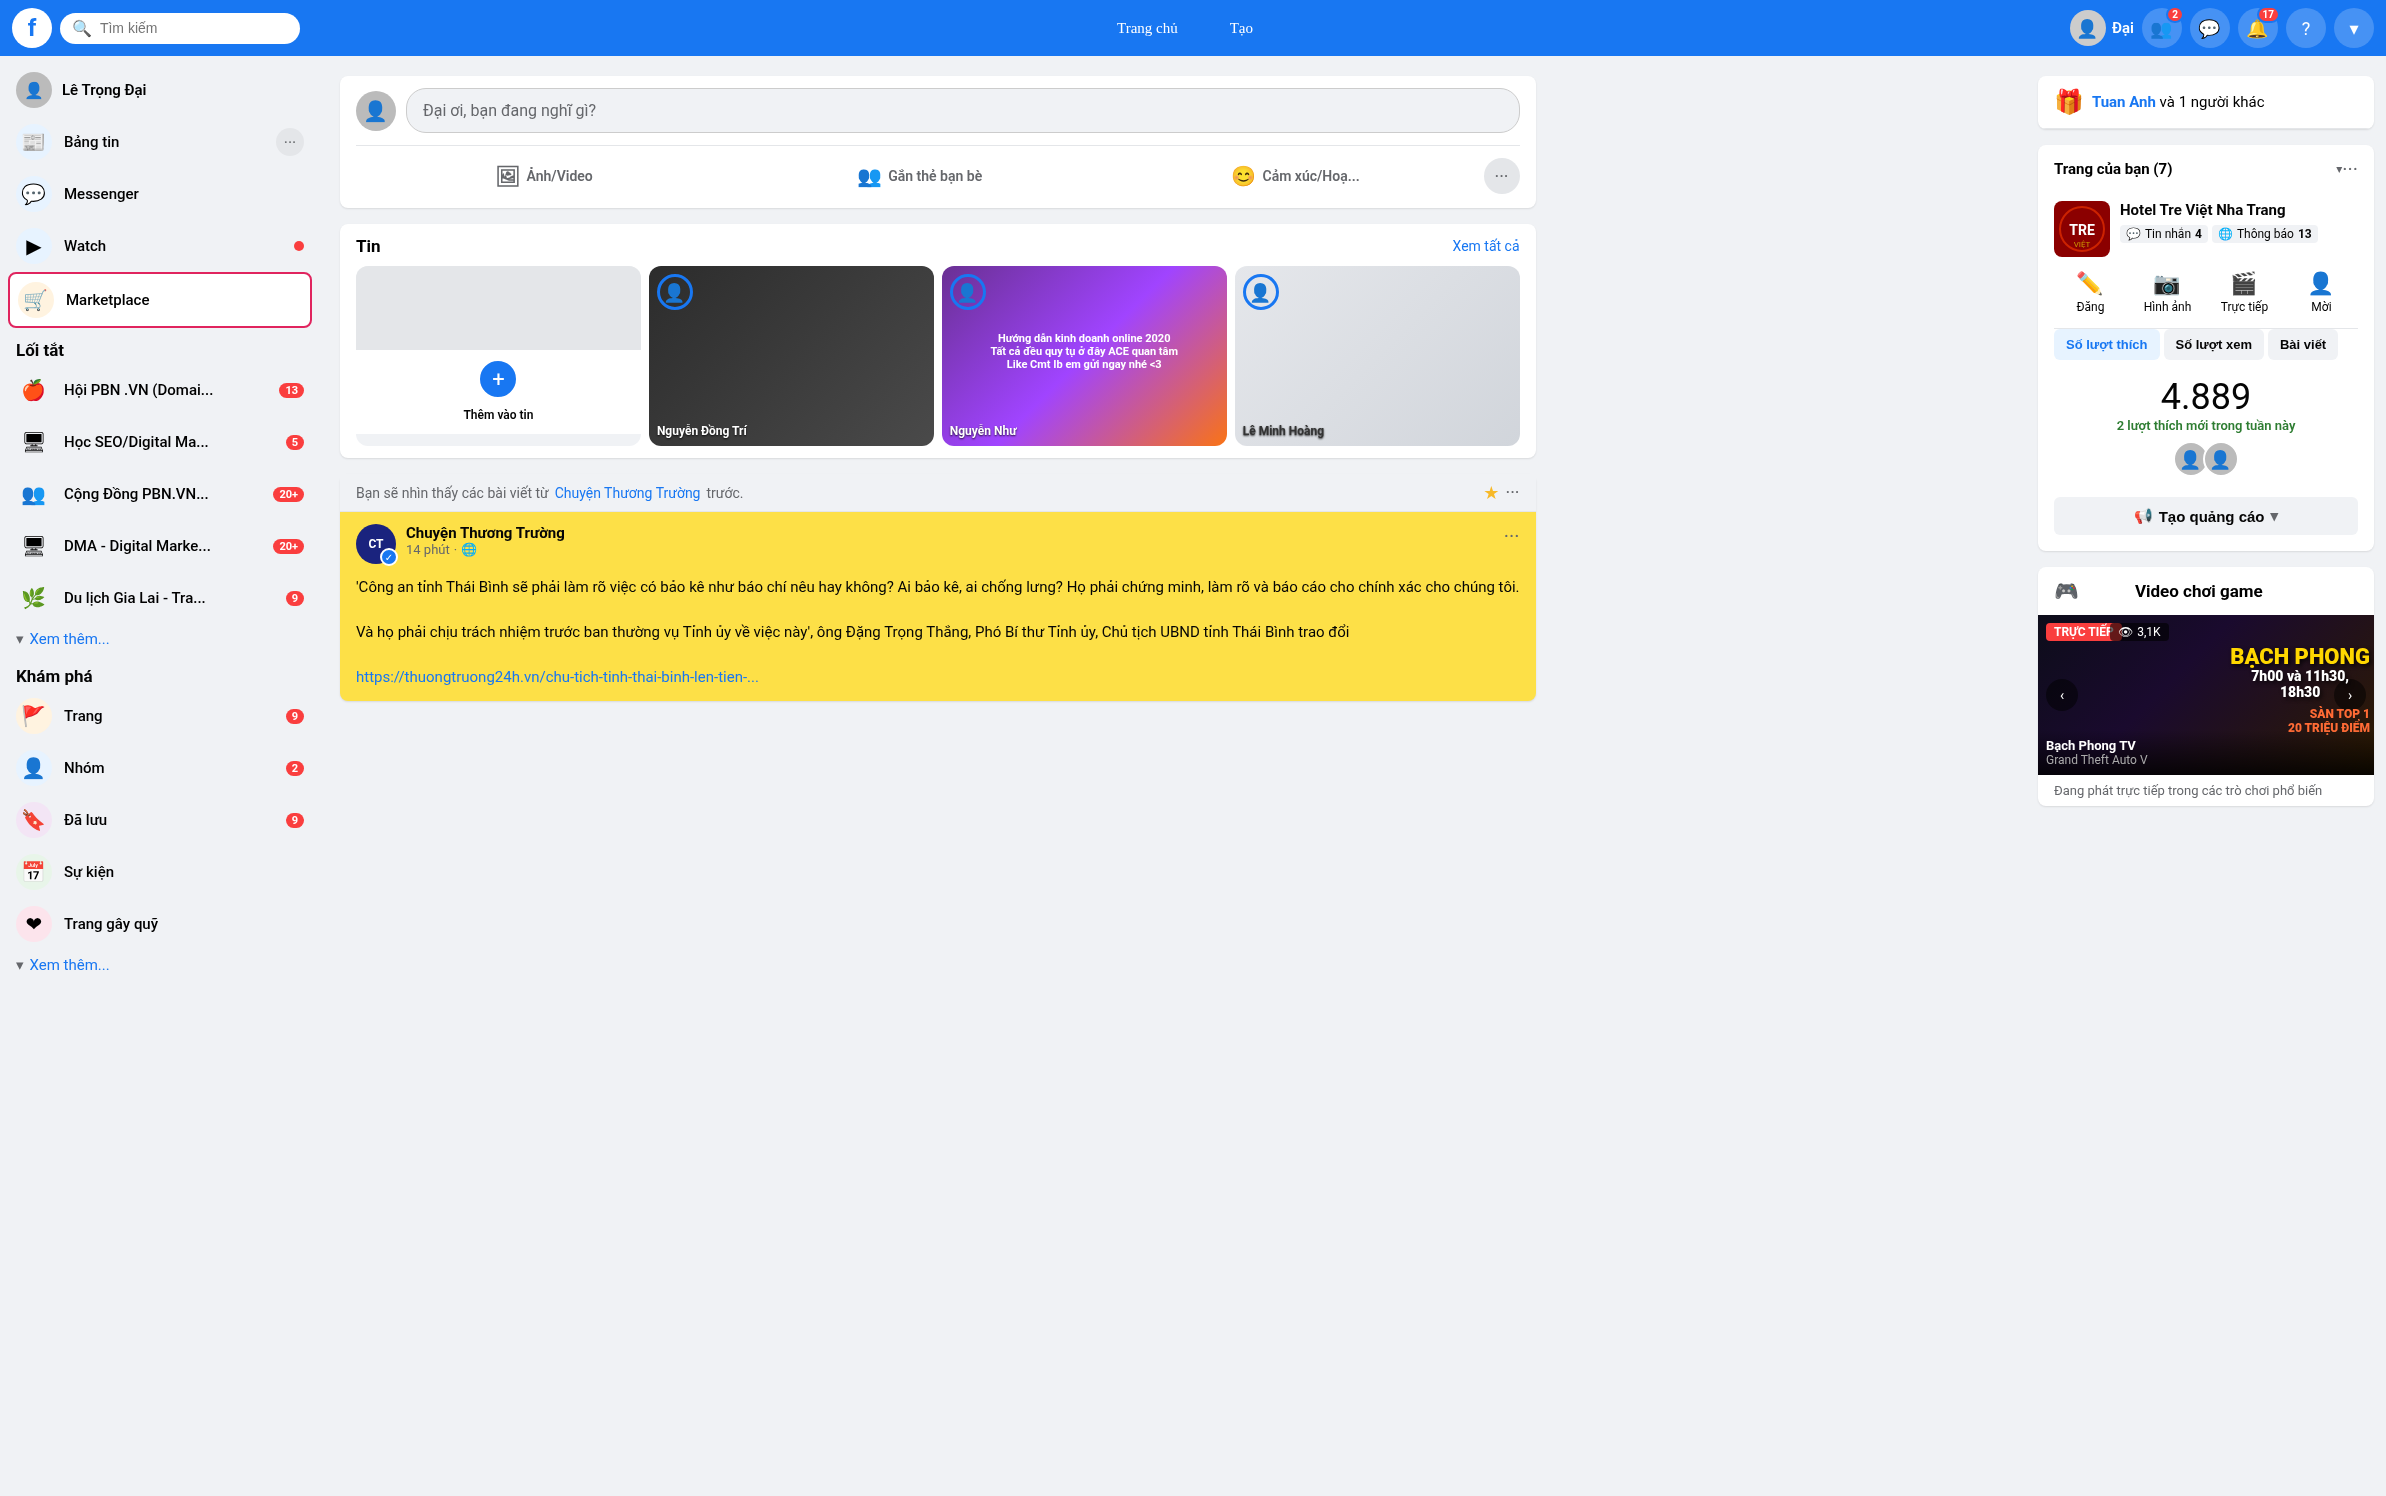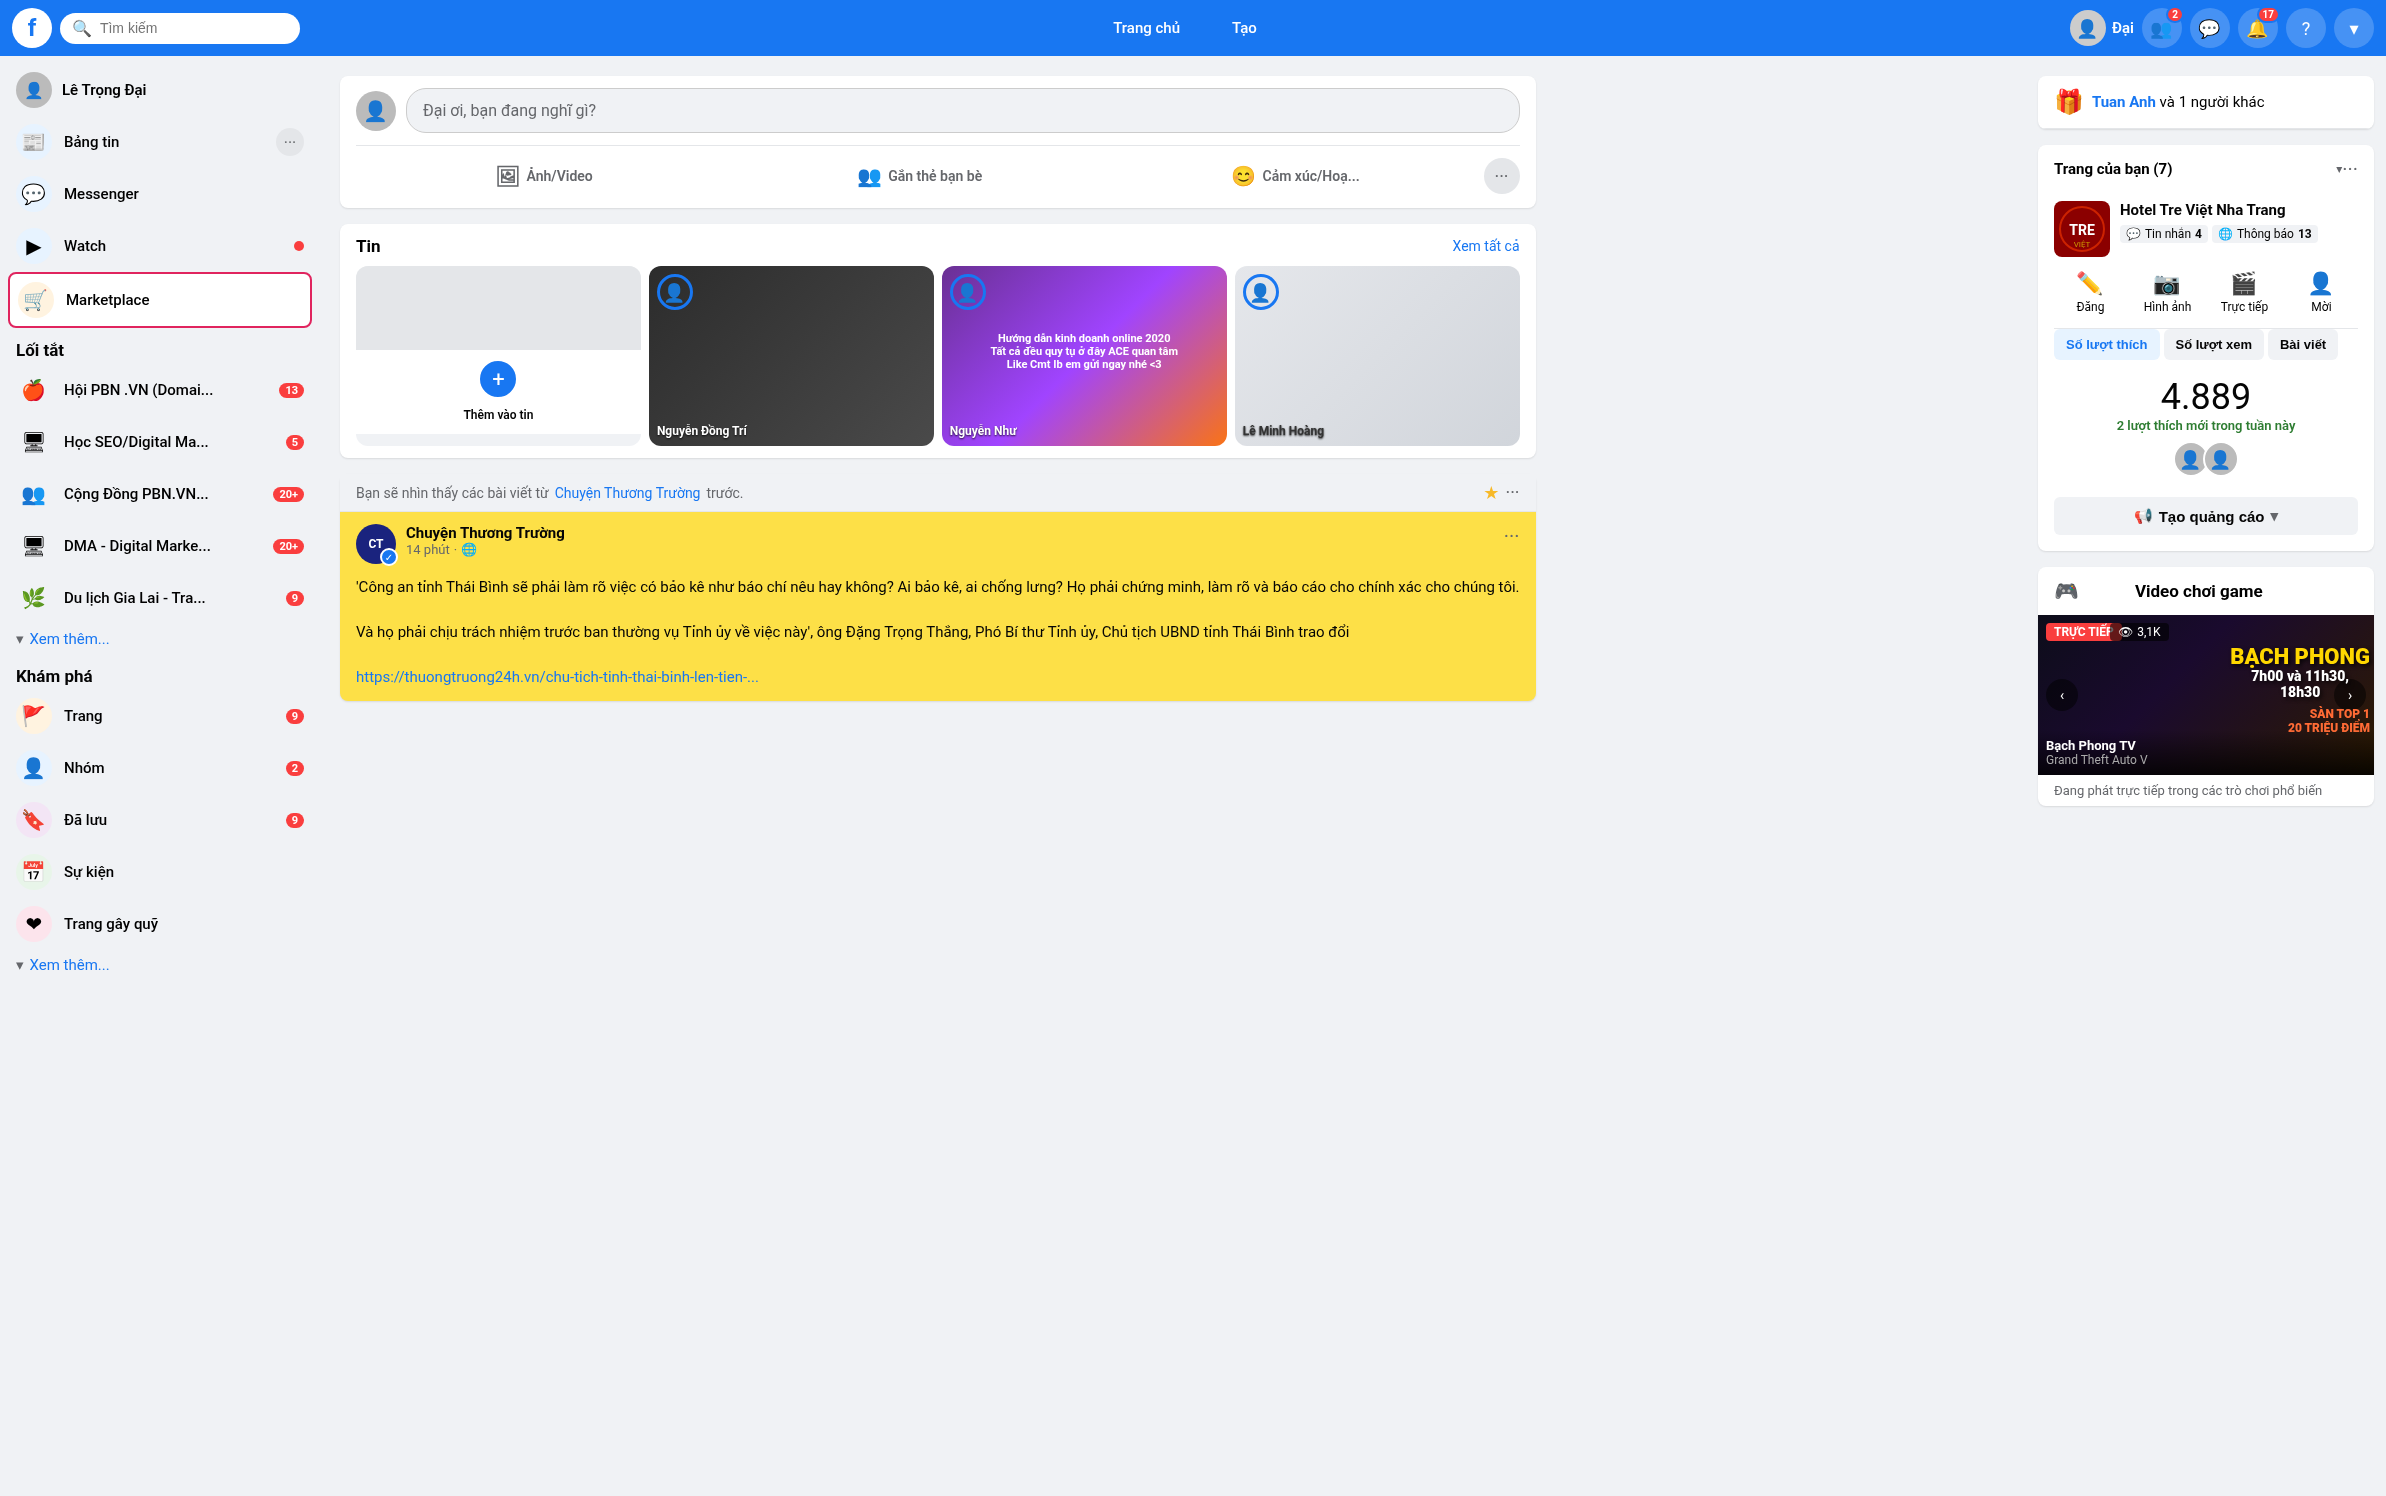--- a/index.html
+++ b/index.html
@@ -17,21 +17,21 @@
       font-size: 24px; font-weight: bold; color: #1877f2; flex-shrink: 0;
     }
     .nav-search {
       background: white; border-radius: 20px; display: flex; align-items: center;
       padding: 6px 12px; gap: 8px; width: 240px;
     }
     .nav-search input {
       border: none; outline: none; background: transparent; font-size: 14px; width: 100%;
     }
     .nav-search-icon { color: #65676b; font-size: 16px; }
-    .nav-center { flex: 1; display: flex; justify-content: center; gap: 4px; }
+    .nav-center { flex: 1; display: flex; justify-content: center; gap: 4px; font-family: Liberation Serif, serif; }
     .nav-center-btn {
       padding: 8px 24px; color: white; border-radius: 8px; cursor: pointer;
       font-size: 15px; font-weight: 500;
     }
     .nav-right { display: flex; align-items: center; gap: 8px; }
     .nav-icon-btn {
       width: 40px; height: 40px; border-radius: 50%; background: rgba(255,255,255,0.2);
       display: flex; align-items: center; justify-content: center; cursor: pointer;
       position: relative; color: white; font-size: 18px;
     }

